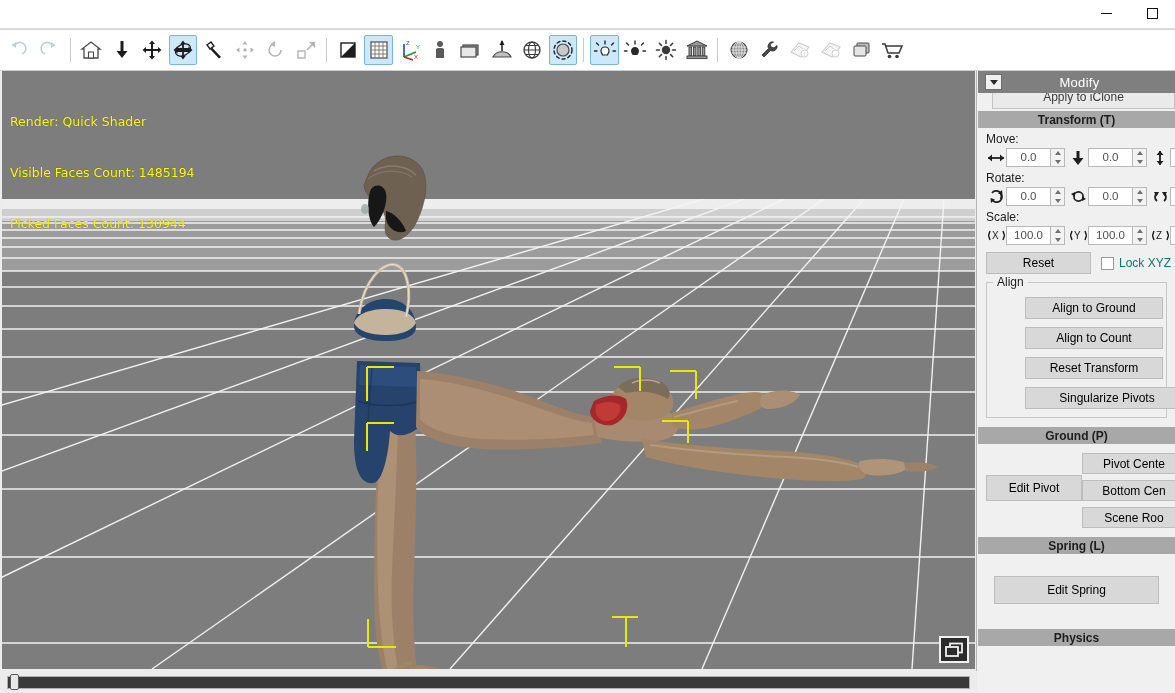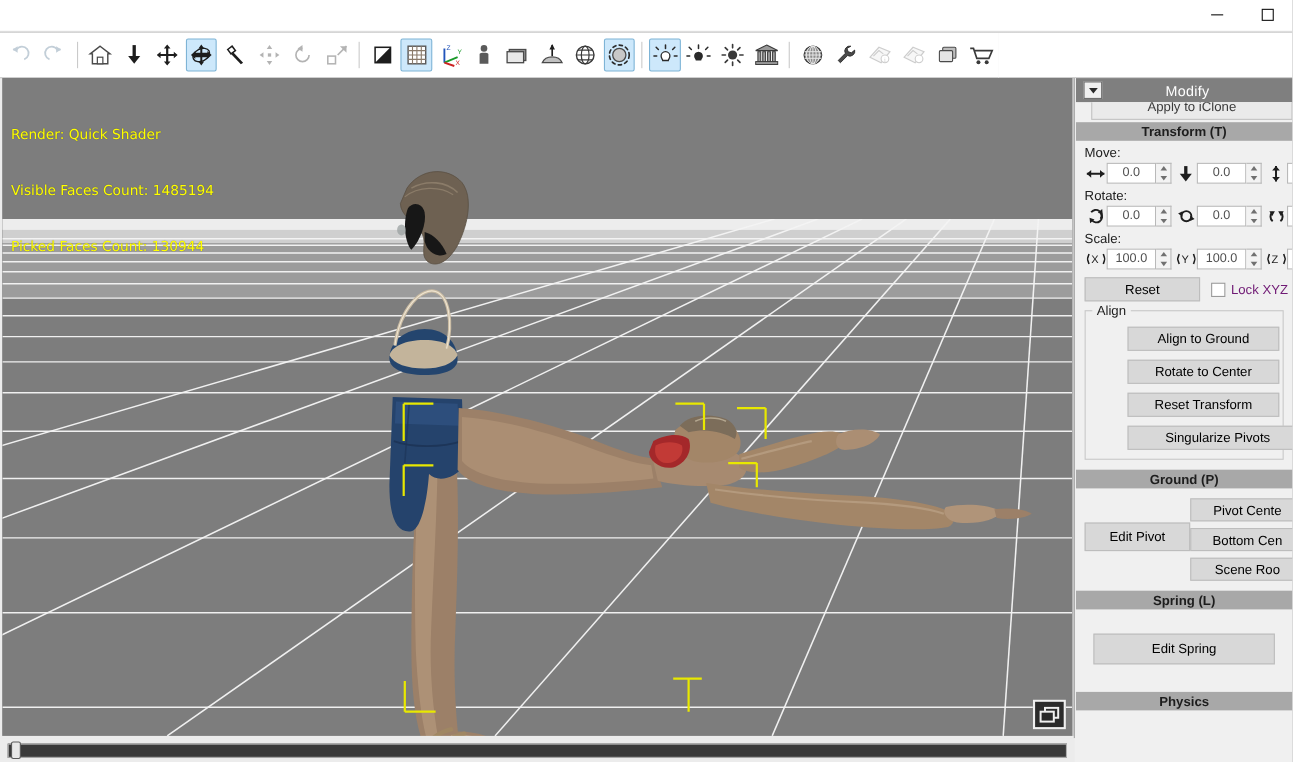--- a/index.html
+++ b/index.html
@@ -54,21 +54,21 @@
   }
   .tbtn.disabled { opacity: 0.33; }
   .tsep {
     width: 1px; height: 24px; background: #cacaca; margin: 0 5px;
   }
   .tbtn svg { display:block; }
 
   
   .viewport {
     position: absolute; left: 0; top: 71px; width: 977px; height: 600px;
-    background: #737373; overflow: hidden;
+    background: #22c55e; overflow: hidden;
     border-right: 1px solid #b6b6b6;
   }
   .vp-frame {
     position:absolute; left:0; top:0; width:977px; height:600px;
     border: 2px solid #ececec; border-top:none;
   }
   .vp-inner { position:absolute; left:2px; top:0; width:973px; height:598px; overflow:hidden; background:#7d7d7d;}
   
   .sky {
     position: absolute; left:0; top:0; width: 973px; height: 130px;
@@ -166,21 +166,21 @@
   .btn {
     background:#d8d8d8; border:1px solid #bdbdbd;
     font-size:12px; color:#000000; height:22px;
     display:flex; align-items:center; justify-content:center;
   }
   .btn.small { height:21px; }
   .reset-row { display:flex; align-items:center; padding: 7px 0 0 8px;}
   .chk {
     width:13px;height:13px;background:#fff;border:1px solid #9a9a9a; margin-right:5px;
   }
-  .chk-lbl { font-size:12px; color:#701a75; }
+  .chk-lbl { font-size:12px; color:#0f766e; }
 
   .group {
     margin: 8px 8px 0 8px; border:1px solid #c8c8c8; padding: 6px 6px 8px 6px;
     position: relative;
   }
   .group-title {
     position:absolute; top:-8px; left:6px; background:#f0f0f0;
     padding: 0 4px; font-size:12px; color:#1d1d1d;
   }
   .group .btn { margin-top: 8px; }
@@ -812,21 +812,21 @@
 
       <div class="reset-row">
         <div class="btn" style="width:105px;">Reset</div>
         <div class="chk" style="margin-left:10px;"></div>
         <div class="chk-lbl">Lock XYZ</div>
       </div>
 
       <div class="group">
         <div class="group-title">Align</div>
         <div class="btn" style="width:138px;margin-left:32px;">Align to Ground</div>
-        <div class="btn" style="width:138px;margin-left:32px;">Rotate to Center</div>
+        <div class="btn" style="width:138px;margin-left:32px;">Align to Count</div>
         <div class="btn" style="width:138px;margin-left:32px;">Reset Transform</div>
         <div class="btn" style="width:164px;margin-left:32px;">Singularize Pivots</div>
       </div>
     </div>
 
     <div class="sect" style="margin-top:9px;">Ground (P)</div>
     <div class="pivot-row">
       <div class="pivot-left">
         <div class="btn" style="width:96px;height:26px;">Edit Pivot</div>
       </div>

